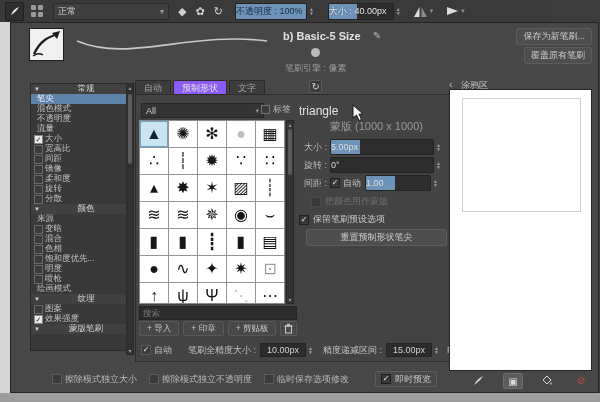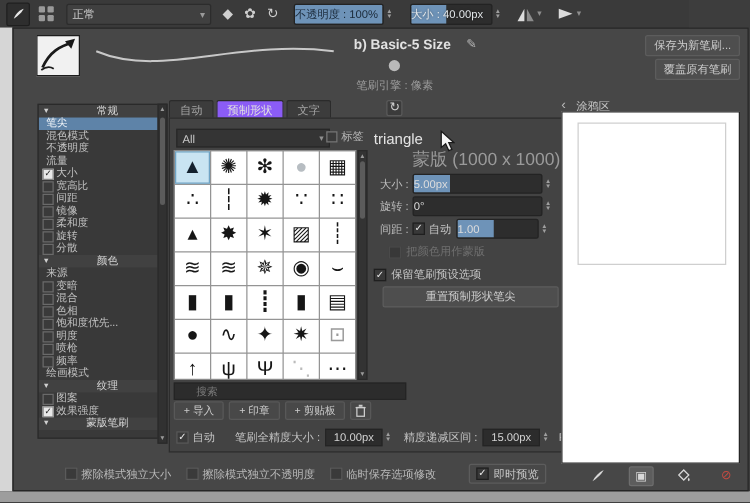--- a/index.html
+++ b/index.html
@@ -85,30 +85,30 @@
     border:1px solid #8a8a8a;display:grid;grid-template-columns:repeat(5,1fr);gap:1px;
     grid-auto-rows:26px;overflow:hidden;box-sizing:border-box;}
   .cell{background:#ffffff;display:flex;align-items:center;justify-content:center;overflow:hidden;}
   .cell span{font-size:16px;color:#161616;line-height:1;}
   .cell.sel{background:#c9e4f2;outline:1px solid #6fa3c4;outline-offset:-1px;}
   #grid-scroll{position:absolute;left:275px;top:97px;width:8px;height:184px;background:#333333;
     border:1px solid #2a2a2a;box-sizing:border-box;}
   #grid-scroll .thumb{position:absolute;left:1px;top:8px;width:4px;height:46px;background:#5b5b5b;border-radius:2px;}
   #grid-scroll .arr{position:absolute;left:0;width:100%;text-align:center;font-size:6px;color:#9a9a9a;}
   #search-input{position:absolute;left:128px;top:283px;width:150px;height:12px;background:#2c2c2c;
-    border:1px solid #242424;color:#cfcfcf;font-size:8.5px;padding:0 17px;
+    border:1px solid #242424;color:#cfcfcf;font-size:8.5px;padding:0 3px;
     font-family:"Liberation Sans","DejaVu Sans",sans-serif;}
   #search-input::placeholder{color:#7a7a7a;}
   #action-row{position:absolute;left:128px;top:298px;display:flex;gap:4px;}
   .act-btn{height:13px;padding:0 7px;background:#484848;border:1px solid #585858;border-radius:2px;
     color:#cccccc;display:flex;align-items:center;font-size:8.5px;}
   #trash-btn{width:15px;justify-content:center;padding:0;}
   
   #detail-title{position:absolute;left:288px;top:81px;font-size:12px;color:#e4e4e4;}
-  #detail-sub{position:absolute;left:288px;top:96px;font-size:14px;color:#9a9a9a;padding-left:31px;}
+  #detail-sub{position:absolute;left:288px;top:96px;font-size:11px;color:#9a9a9a;padding-left:31px;}
   .d-row{position:absolute;left:288px;display:flex;align-items:center;}
   .d-lbl{width:28px;text-align:right;margin-right:3px;color:#bdbdbd;}
   .d-slider{width:102px;height:14px;}
   .d-slider .txt{color:#dcdcdc;}
   #spacing-auto{display:flex;align-items:center;gap:3px;margin-right:4px;color:#c4c4c4;}
   .ck{width:8px;height:8px;background:#383838;border:1px solid #1f1f1f;color:#e8e8e8;font-size:8px;
     line-height:8px;text-align:center;flex:0 0 auto;}
   #use-color-row{position:absolute;left:300px;top:172px;display:flex;gap:4px;align-items:center;color:#6f6f6f;}
   #use-color-row .ck{border-color:#4a4a4a;color:#6f6f6f;}
   #preserve-row{position:absolute;left:288px;top:190px;display:flex;gap:4px;align-items:center;color:#c8c8c8;}
@@ -304,25 +304,20 @@
           <span class="dot"></span>
         </div>
         <div class="s-row check">
           <span class="cb"></span>
           <span class="ilbl">明度</span>
           <span class="dot"></span>
         </div>
         <div class="s-row check">
           <span class="cb"></span>
           <span class="ilbl">喷枪</span>
-          <span class="dot"></span>
-        </div>
-        <div class="s-row check">
-          <span class="cb"></span>
-          <span class="ilbl">频率</span>
           <span class="dot"></span>
         </div>
         <div class="s-row item">
           <span class="ilbl">绘画模式</span>
           <span class="dot"></span>
         </div>
         <div class="s-row section">
           <span class="tri">▼</span>
           <span class="slbl">纹理</span>
         </div>

